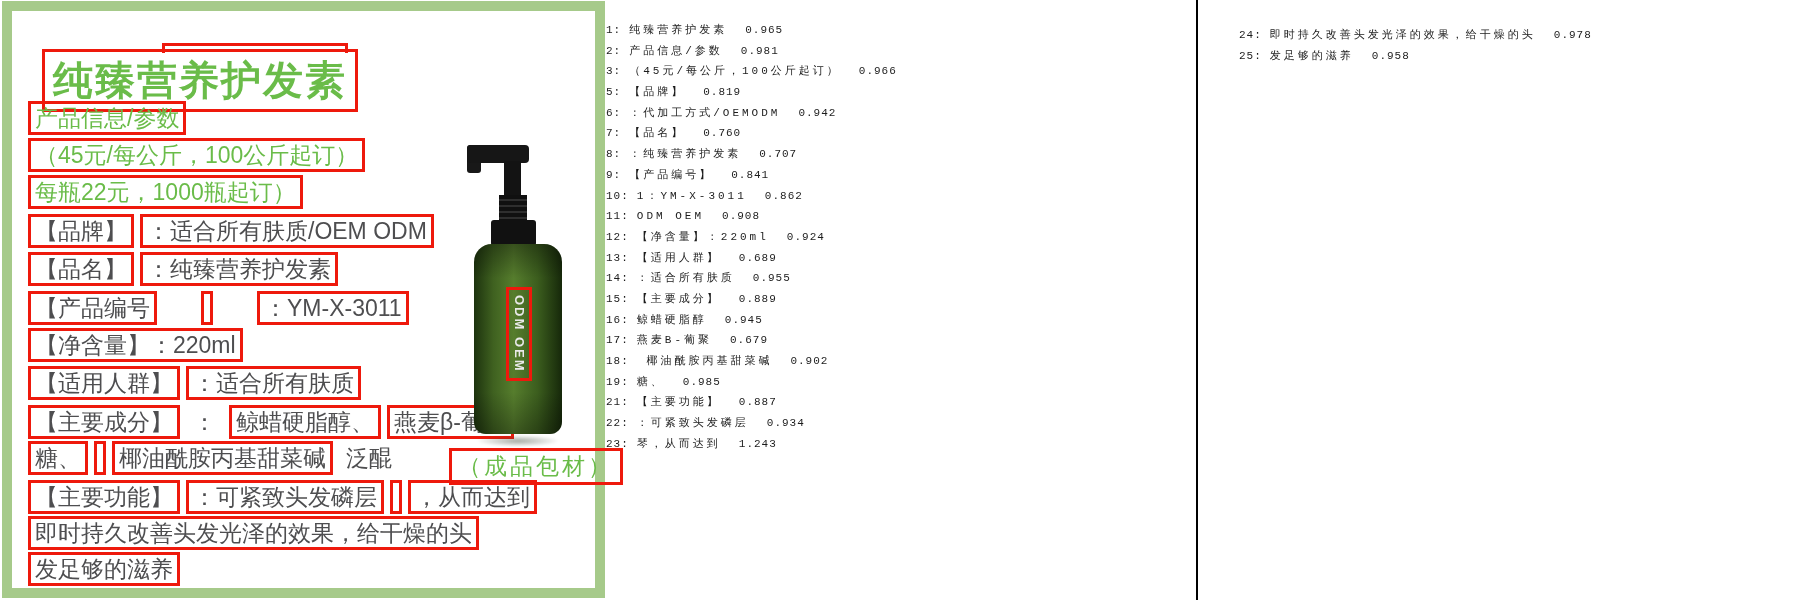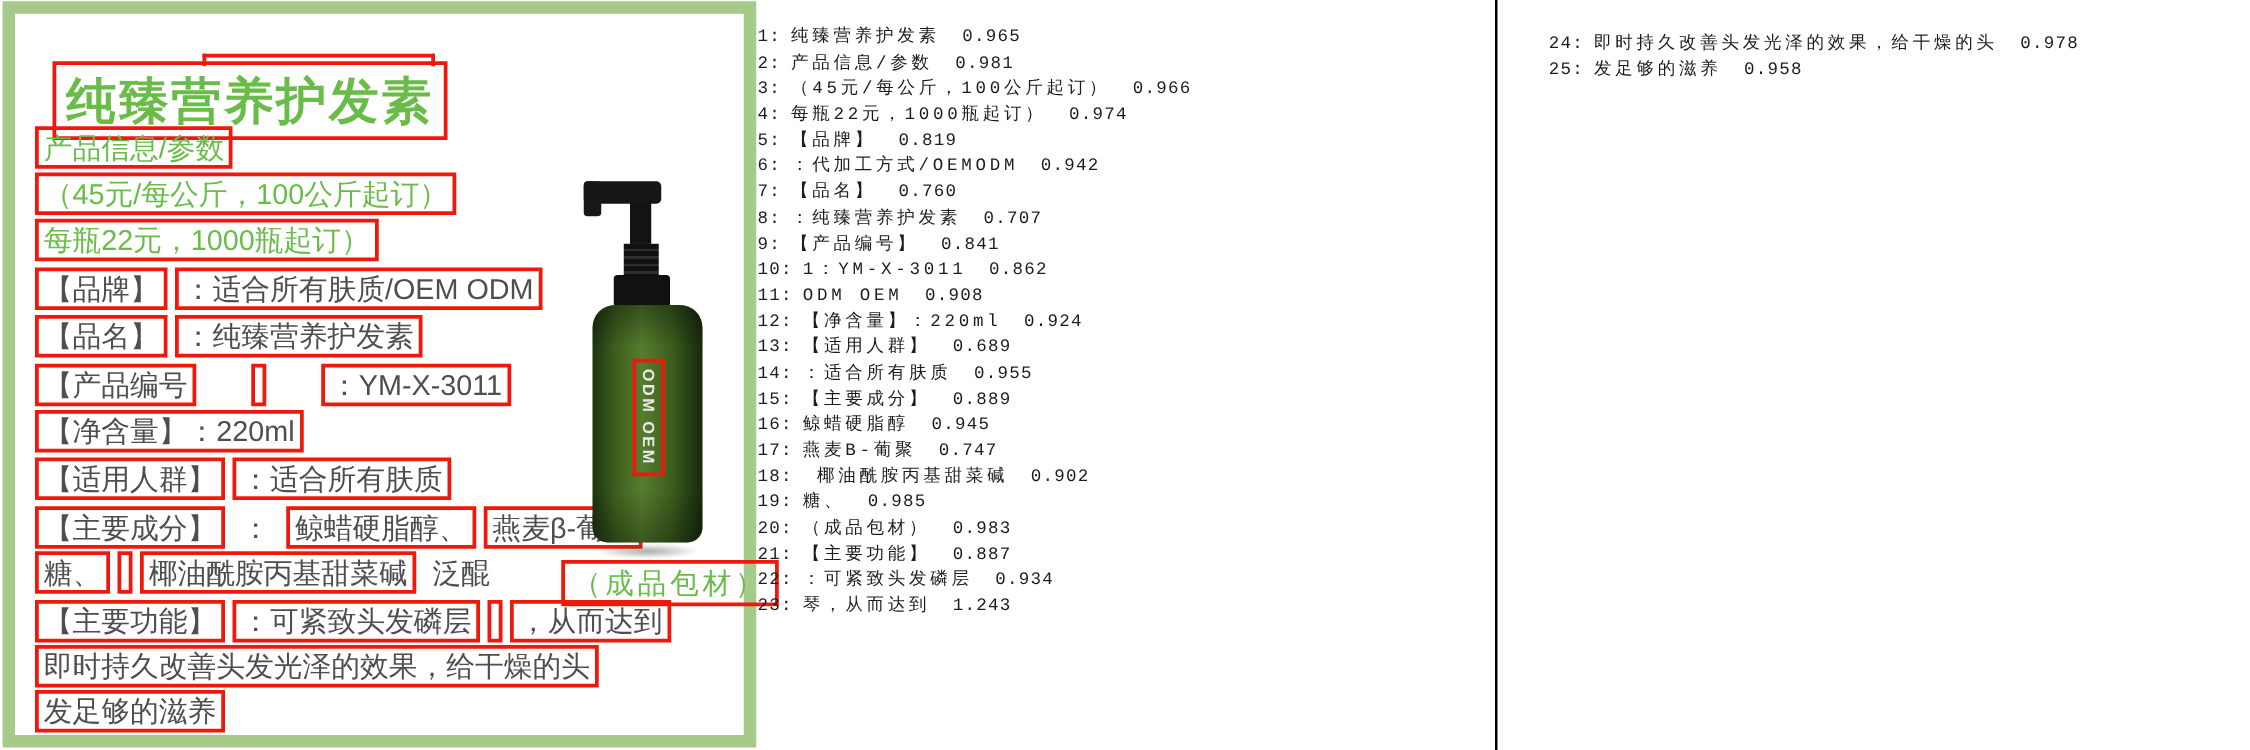--- a/index.html
+++ b/index.html
@@ -71,21 +71,21 @@
   .package-note{position:absolute;left:437px;top:437px;border:3px solid var(--box_red);
     padding:0 6px;font-size:23px;color:var(--green_text);letter-spacing:3px;white-space:nowrap;}
 
   
   .divider{position:absolute;left:1196px;top:0;width:2px;height:600px;background:var(--divider);}
 
   .ocr-col{position:absolute;color:var(--ocr_text);
     font-family:"Liberation Mono","DejaVu Sans Mono",monospace;}
   .ocr-col-mid{left:606px;top:20px;width:585px;}
   .ocr-col-right{left:1203px;top:25px;width:590px;margin-left:36px;}
-  .ocr-line{height:20.7px;line-height:20.7px;font-size:14px;white-space:nowrap;}
+  .ocr-line{height:20.7px;line-height:20.7px;font-size:11px;white-space:nowrap;}
   .ocr-num{letter-spacing:1px;}
   .ocr-text{letter-spacing:3px;margin-left:8px;}
   .ocr-score{margin-left:18px;letter-spacing:1px;}
 </style>
 </head>
 <body>
 
 <div id="root">
 
   <div class="panel-image">
@@ -165,37 +165,35 @@
       </span>
     </div>
 
     <div class="package-note">（成品包材）</div>
   </div>
 
   <div class="ocr-col ocr-col-mid">
       <div class="ocr-line"><span class="ocr-num">1:</span><span class="ocr-text">纯臻营养护发素</span><span class="ocr-score">0.965</span></div>
       <div class="ocr-line"><span class="ocr-num">2:</span><span class="ocr-text">产品信息/参数</span><span class="ocr-score">0.981</span></div>
       <div class="ocr-line"><span class="ocr-num">3:</span><span class="ocr-text">（45元/每公斤，100公斤起订）</span><span class="ocr-score">0.966</span></div>
-      <div class="ocr-line"><span class="ocr-num">4:</span><span class="ocr-text">每瓶22元，1000瓶起订）</span><span class="ocr-score">0.974</span></div>
       <div class="ocr-line"><span class="ocr-num">5:</span><span class="ocr-text">【品牌】</span><span class="ocr-score">0.819</span></div>
       <div class="ocr-line"><span class="ocr-num">6:</span><span class="ocr-text">：代加工方式/OEMODM</span><span class="ocr-score">0.942</span></div>
       <div class="ocr-line"><span class="ocr-num">7:</span><span class="ocr-text">【品名】</span><span class="ocr-score">0.760</span></div>
       <div class="ocr-line"><span class="ocr-num">8:</span><span class="ocr-text">：纯臻营养护发素</span><span class="ocr-score">0.707</span></div>
       <div class="ocr-line"><span class="ocr-num">9:</span><span class="ocr-text">【产品编号】</span><span class="ocr-score">0.841</span></div>
       <div class="ocr-line"><span class="ocr-num">10:</span><span class="ocr-text">1：YM-X-3011</span><span class="ocr-score">0.862</span></div>
       <div class="ocr-line"><span class="ocr-num">11:</span><span class="ocr-text">ODM OEM</span><span class="ocr-score">0.908</span></div>
       <div class="ocr-line"><span class="ocr-num">12:</span><span class="ocr-text">【净含量】：220ml</span><span class="ocr-score">0.924</span></div>
       <div class="ocr-line"><span class="ocr-num">13:</span><span class="ocr-text">【适用人群】</span><span class="ocr-score">0.689</span></div>
       <div class="ocr-line"><span class="ocr-num">14:</span><span class="ocr-text">：适合所有肤质</span><span class="ocr-score">0.955</span></div>
       <div class="ocr-line"><span class="ocr-num">15:</span><span class="ocr-text">【主要成分】</span><span class="ocr-score">0.889</span></div>
       <div class="ocr-line"><span class="ocr-num">16:</span><span class="ocr-text">鲸蜡硬脂醇</span><span class="ocr-score">0.945</span></div>
-      <div class="ocr-line"><span class="ocr-num">17:</span><span class="ocr-text">燕麦B-葡聚</span><span class="ocr-score">0.747</span></div>
+      <div class="ocr-line"><span class="ocr-num">17:</span><span class="ocr-text">燕麦B-葡聚</span><span class="ocr-score">0.679</span></div>
       <div class="ocr-line"><span class="ocr-num">18:</span><span class="ocr-text"> 椰油酰胺丙基甜菜碱</span><span class="ocr-score">0.902</span></div>
       <div class="ocr-line"><span class="ocr-num">19:</span><span class="ocr-text">糖、</span><span class="ocr-score">0.985</span></div>
-      <div class="ocr-line"><span class="ocr-num">20:</span><span class="ocr-text">（成品包材）</span><span class="ocr-score">0.983</span></div>
       <div class="ocr-line"><span class="ocr-num">21:</span><span class="ocr-text">【主要功能】</span><span class="ocr-score">0.887</span></div>
       <div class="ocr-line"><span class="ocr-num">22:</span><span class="ocr-text">：可紧致头发磷层</span><span class="ocr-score">0.934</span></div>
       <div class="ocr-line"><span class="ocr-num">23:</span><span class="ocr-text">琴，从而达到</span><span class="ocr-score">1.243</span></div>
     </div>
 
   <div class="divider"></div>
 
   <div class="ocr-col ocr-col-right">
       <div class="ocr-line"><span class="ocr-num">24:</span><span class="ocr-text">即时持久改善头发光泽的效果，给干燥的头</span><span class="ocr-score">0.978</span></div>
       <div class="ocr-line"><span class="ocr-num">25:</span><span class="ocr-text">发足够的滋养</span><span class="ocr-score">0.958</span></div>

